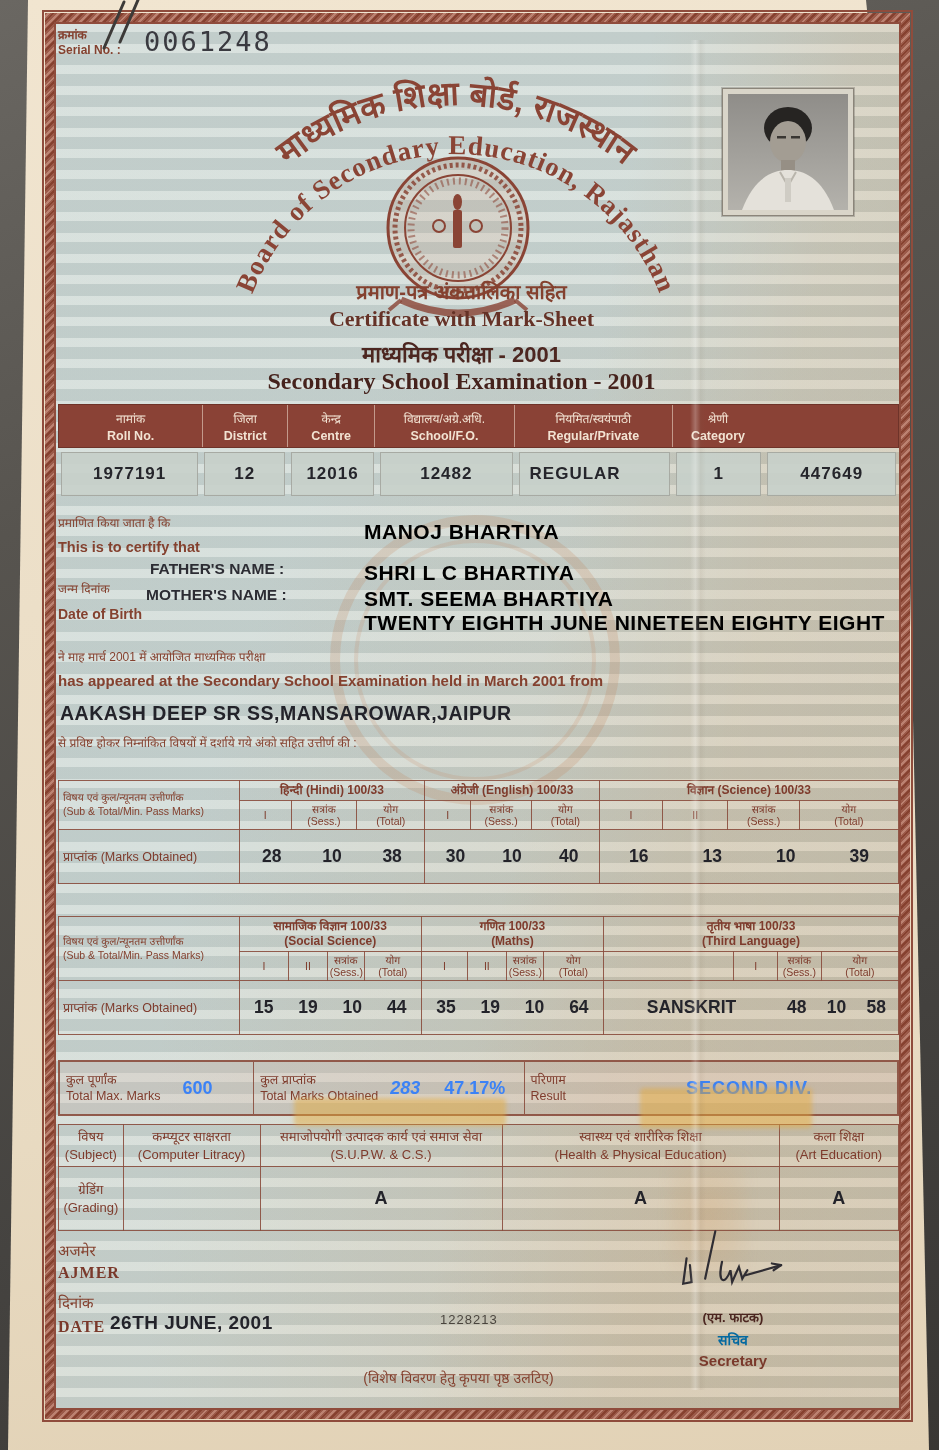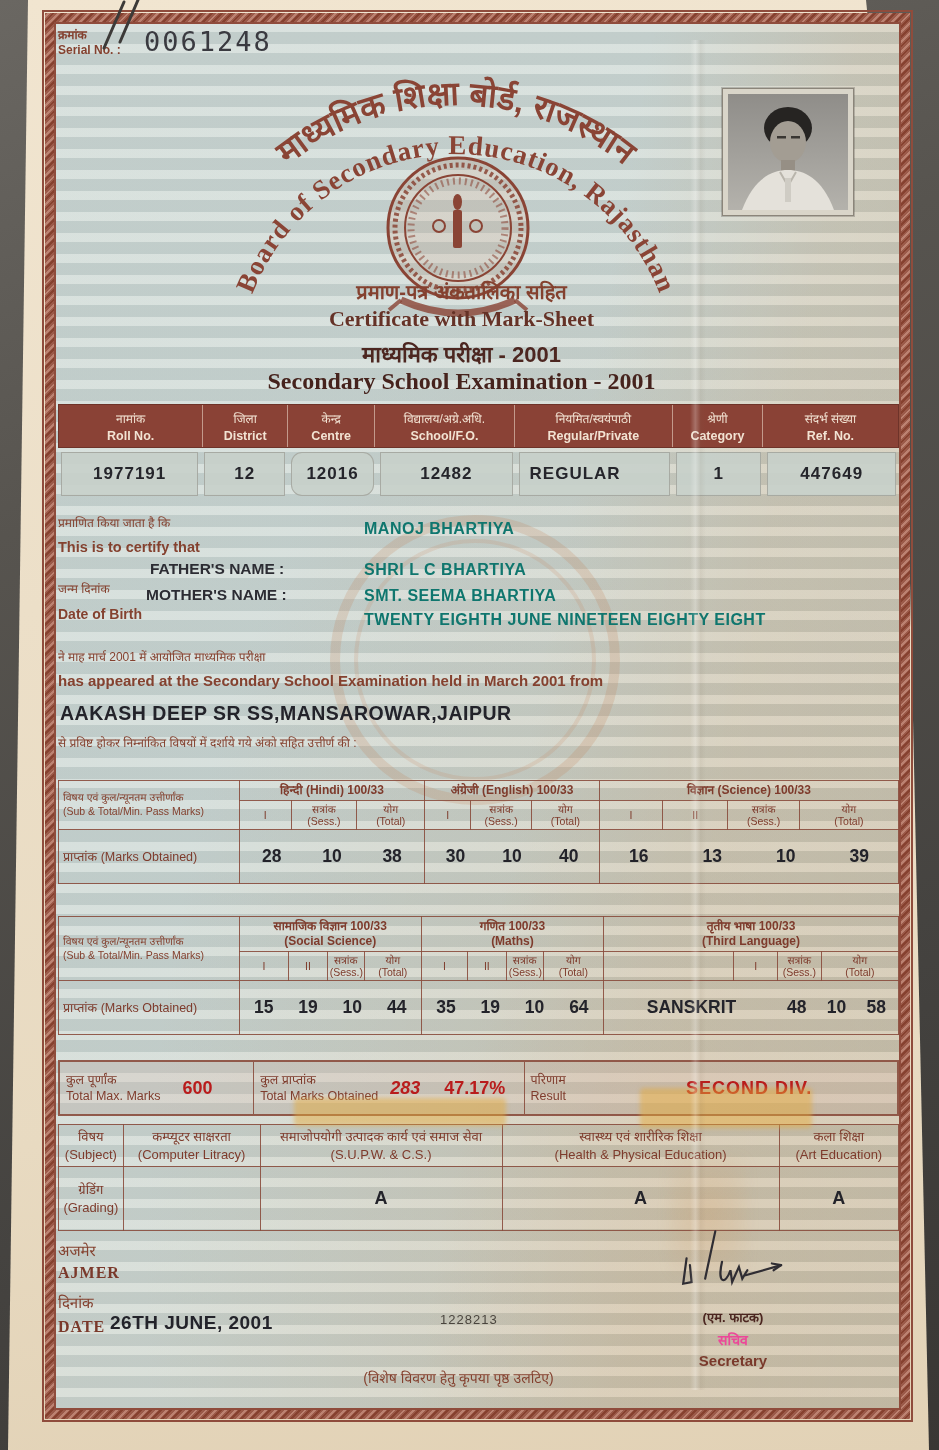--- a/index.html
+++ b/index.html
@@ -68,21 +68,21 @@
   .info-head .col:last-child{border-right:none;}
   .info-head .hi{font-size:12px;color:#f2e3d3;display:block;}
   .info-head .en{font-size:12.5px;color:#f2e3d3;font-weight:bold;display:block;margin-top:2px;}
   .info-vals{display:flex;margin-top:4px;}
   .info-vals .val{margin:0 3px;background:rgba(200,208,202,0.92);border:1px solid rgba(110,100,92,0.35);
     display:flex;align-items:center;justify-content:center;height:44px;font-weight:bold;font-size:17px;
     color:#25252b;letter-spacing:1px;box-sizing:border-box;}
 
   .lab-hi{font-size:12px;}
   .bold{font-weight:bold;}
-  .name-val{font-size:16px;font-weight:bold;color:#0f766e;letter-spacing:0.5px;}
+  .name-val{font-size:21px;font-weight:bold;color:#000000;letter-spacing:0.5px;}
   .cert-label{font-size:15.5px;font-weight:bold;color:#2c2c33;}
   .school-line{font-size:19.5px;font-weight:bold;color:#23232a;letter-spacing:0.5px;}
 
   
   table.marks{border-collapse:collapse;width:100%;table-layout:fixed;}
   table.marks td{border:1.5px solid rgba(138,76,61,0.9);padding:2px;text-align:center;vertical-align:middle;box-sizing:border-box;}
   .mt-headlabel{font-size:10.5px;color:#84412f;text-align:left !important;padding-left:4px !important;line-height:1.3;}
   .mt-title{font-size:12px;color:#7e3b2c;font-weight:bold;line-height:1.25;}
   .mt-sub{font-size:10.5px;color:#7e3b2c;line-height:1.15;}
   .mt-rowlabel{font-size:12.5px;color:#7e3b2c;text-align:left !important;padding-left:4px !important;}
@@ -90,36 +90,36 @@
   .marks-flex{display:flex;justify-content:space-around;align-items:center;}
   .marks-flex span{font-size:17.5px;font-weight:bold;color:#23232a;}
   .subj-name{flex:0 0 52%;text-align:center;font-size:16.5px;}
 
   
   .totals{display:flex;border:2px solid rgba(138,76,61,0.9);height:56px;box-sizing:border-box;
     background:rgba(216,178,164,0.22);}
   .totals .tcell{display:flex;align-items:center;border-right:1.5px solid rgba(138,76,61,0.9);box-sizing:border-box;padding:0 6px;}
   .totals .tcell:last-child{border-right:none;}
   .tlabel{font-size:12.5px;color:#7e3b2c;line-height:1.3;}
-  .tval{font-size:18px;font-weight:bold;color:#b91c1c;margin-left:22px;}
+  .tval{font-size:18px;font-weight:bold;color:#3b82f6;margin-left:22px;}
 
   
   table.grading{border-collapse:collapse;width:100%;table-layout:fixed;}
   table.grading td{border:1.5px solid rgba(138,76,61,0.9);text-align:center;vertical-align:middle;padding:3px 2px;box-sizing:border-box;}
   .gr-head{font-size:13px;color:#7e3b2c;line-height:1.35;}
   .gr-val{font-size:18px;font-weight:bold;color:#23232a;height:64px;}
 
   
   .f-hi{font-size:15px;color:#84412f;}
   .f-en{font-size:16px;font-weight:bold;color:#7a392b;font-family:"Liberation Serif",serif;letter-spacing:1px;}
   .f-date{font-size:19px;font-weight:bold;color:#23232a;letter-spacing:0.5px;}
   .f-code{font-size:13px;color:#4a453e;letter-spacing:1px;}
   .sig-block{text-align:center;width:190px;}
   .sig-name{font-size:13px;font-weight:bold;color:#4c2620;}
-  .sig-hi{font-size:14px;font-weight:bold;color:#ec4899;margin-top:4px;}
+  .sig-hi{font-size:14px;font-weight:bold;color:#0369a1;margin-top:4px;}
   .sig-en{font-size:15px;font-weight:bold;color:#7a392b;margin-top:3px;}
   .note-line{font-size:14px;color:#84412f;text-align:center;width:100%;padding-right:40px;box-sizing:border-box;}
 </style>
 </head>
 <body>
 
 <div class="paper"></div>
 <div class="ground"></div>
 <div class="frame">
   <div class="band">
@@ -214,29 +214,25 @@
         <span class="en">School/F.O.</span>
       </div>
       <div class="col" style="width:18.9%;">
         <span class="hi">नियमित/स्वयंपाठी</span>
         <span class="en">Regular/Private</span>
       </div>
       <div class="col" style="width:10.7%;">
         <span class="hi">श्रेणी</span>
         <span class="en">Category</span>
       </div>
-      <div class="col" style="width:16.1%;">
-        <span class="hi">संदर्भ संख्या</span>
-        <span class="en">Ref. No.</span>
-      </div>
     </div>
     <div class="info-vals">
       <div class="val" style="width:17.2%;">1977191</div>
       <div class="val" style="width:10.1%;">12</div>
-      <div class="val" style="width:10.4%;border-radius:11px;">12016</div>
+      <div class="val" style="width:10.4%;">12016</div>
       <div class="val" style="width:16.6%;">12482</div>
       <div class="val" style="width:18.9%;justify-content:flex-start;padding-left:10px;">REGULAR</div>
       <div class="val" style="width:10.7%;">1</div>
       <div class="val" style="width:16.1%;">447649</div>
     </div>
   </div>
 
   <div class="abs" style="left:0;top:488px;width:100%;height:140px;">
     <div class="abs lab-hi brown" style="left:0;top:0;">प्रमाणित किया जाता है कि</div>
     <div class="abs brown bold" style="left:0;top:25px;font-size:14.5px;">This is to certify that</div>

